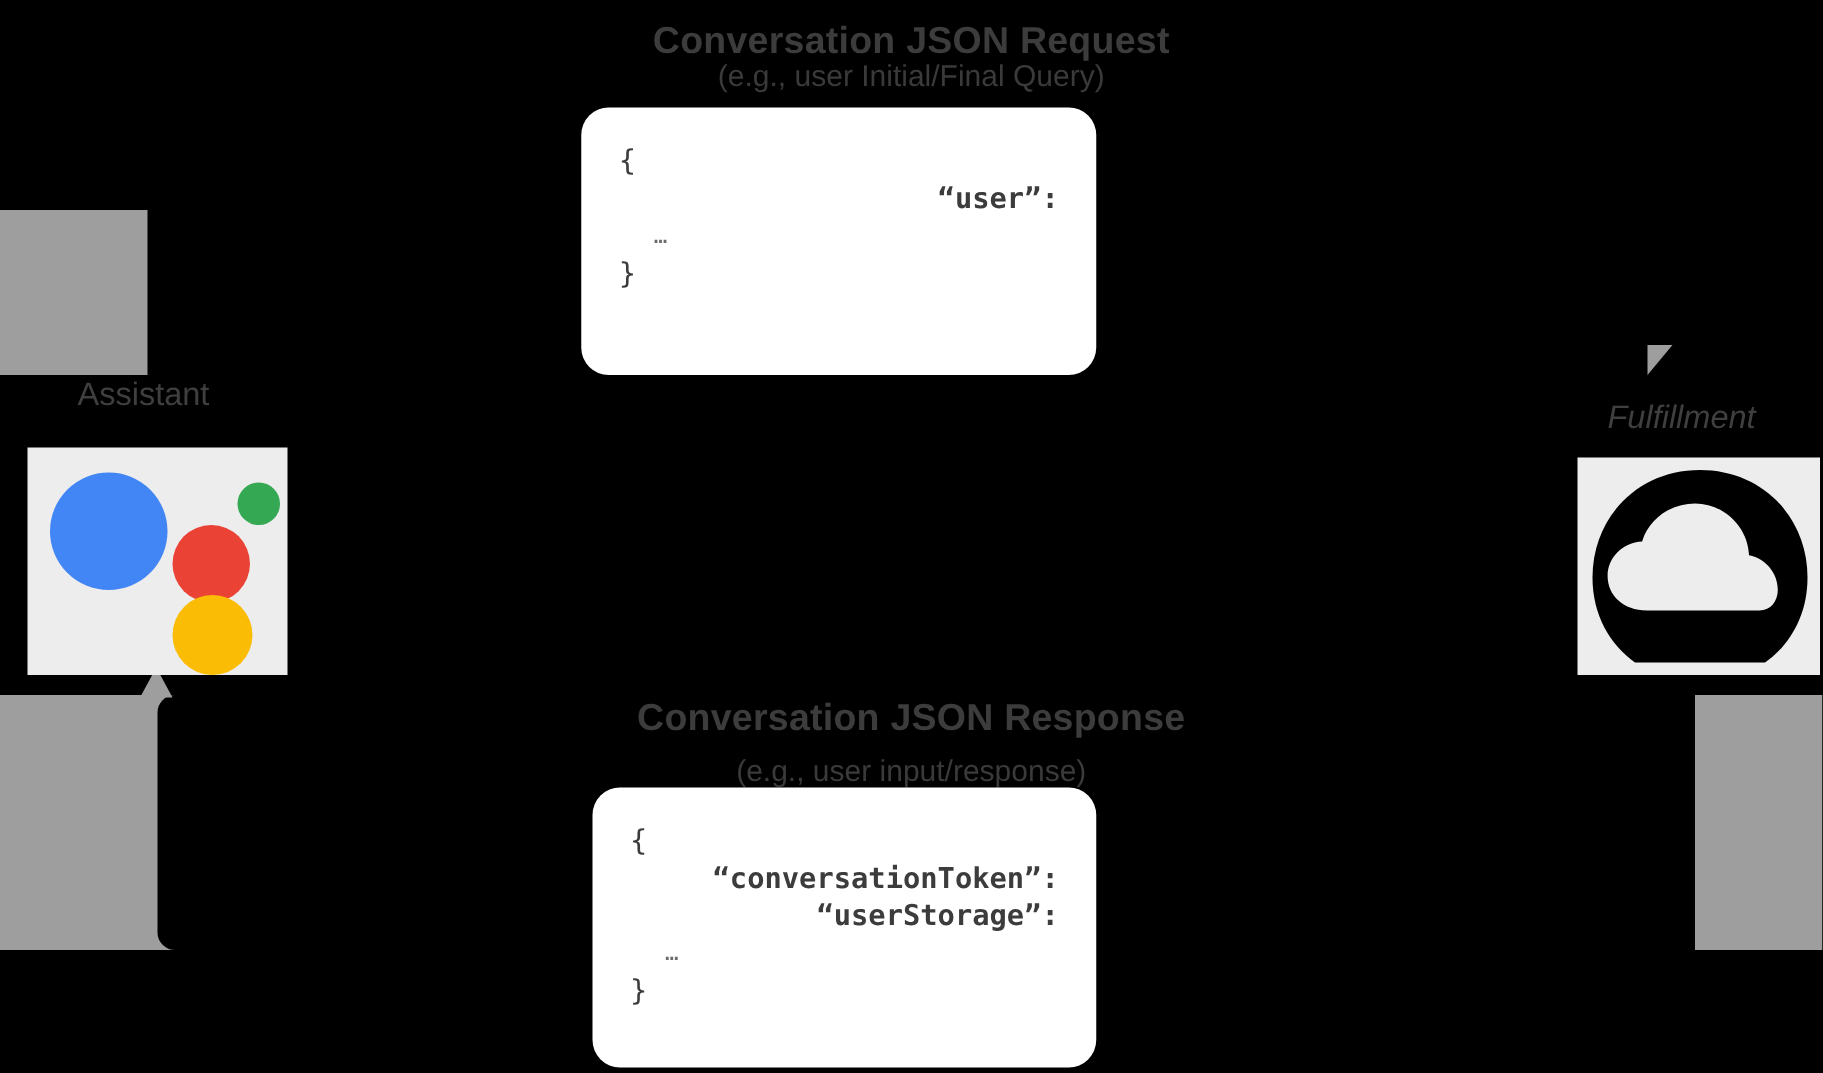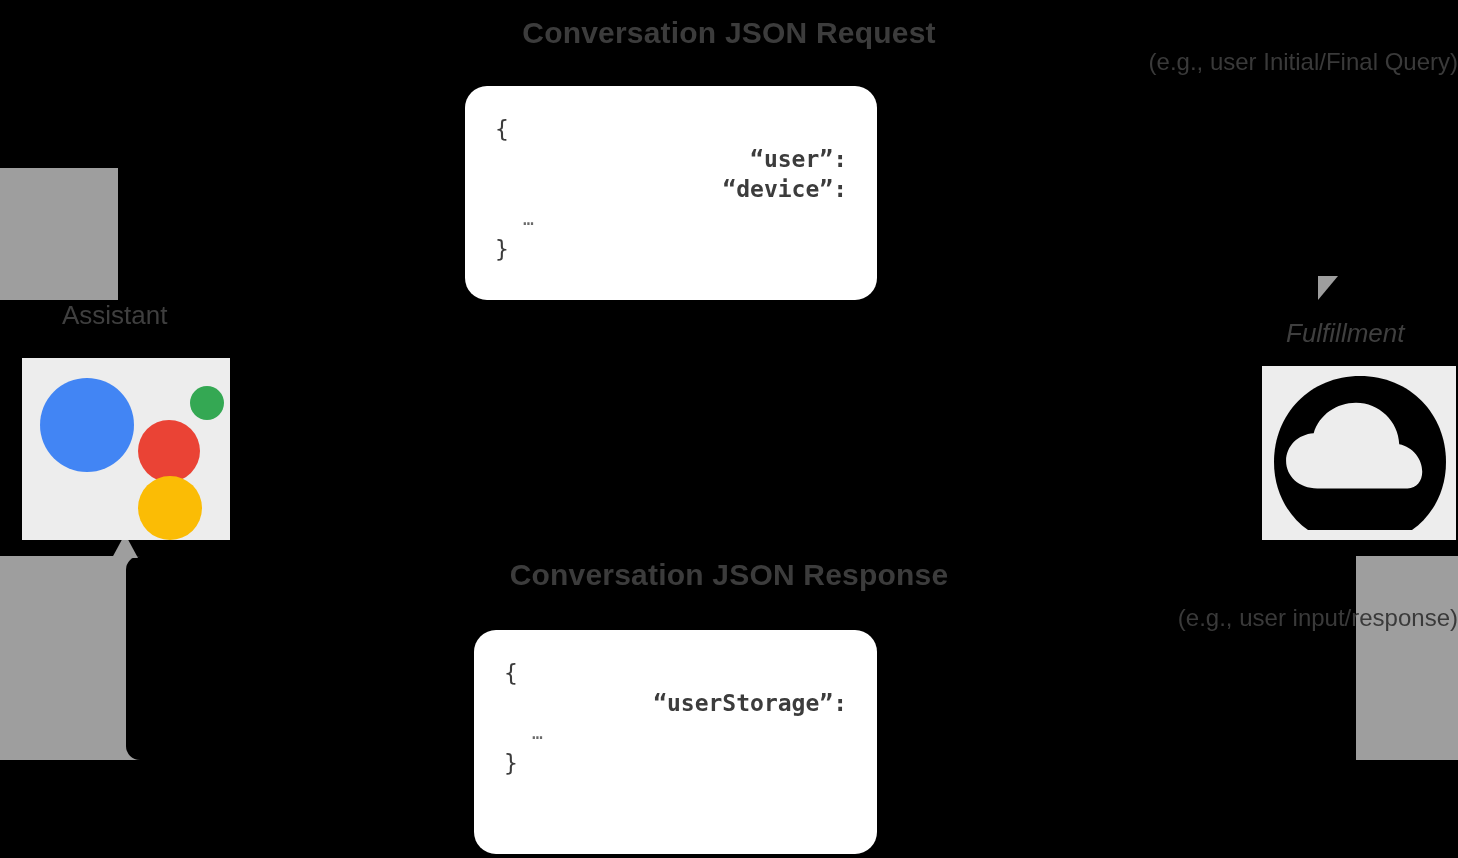--- a/index.html
+++ b/index.html
@@ -98,21 +98,21 @@
     letter-spacing: 0.2px;
     white-space: nowrap;
     text-align: center;
   }
   .band-subtitle {
     position: absolute;
     color: #3a3a3a;
     font-size: 24px;
     font-weight: 400;
     white-space: nowrap;
-    text-align: right;
+    text-align: center;
   }
   #request-title  { left: 0; right: 0; top: 16px; }
   #request-sub    { left: 0; right: 0; top: 48px; }
   #response-title { left: 0; right: 0; top: 558px; }
   #response-sub   { left: 0; right: 0; top: 586px; margin-top: 18px; }
 
   
   .endpoint-label {
     position: absolute;
     color: #3f3f3f;
@@ -221,25 +221,25 @@
   <div class="icon-tile" id="tile-fulfillment">
     <svg id="cloud-icon" viewBox="0 0 176 158">
       <path d="M88 2 C138 2 174 40 174 88 C174 118 160 142 140 156 L36 156 C16 142 2 118 2 88 C2 40 38 2 88 2 Z" fill="#000000"></path>
       <path d="M58 120 C38 120 24 107 24 90 C24 74 37 61 54 60 C60 40 79 27 100 27 C125 27 146 47 147 72 C162 75 172 88 172 102 C172 112 166 120 156 120 Z" fill="#ededed" transform="translate(-8,4) scale(0.92)"></path>
     </svg>
   </div>
 
   <div class="json-card" id="card-request">
     <div class="json-line">{</div>
     <div class="json-line json-indent json-key">“user”:</div>
-    <div class="json-line json-indent json-key">“device”:</div>
     <div class="json-line json-ellipsis">…</div>
     <div class="json-line">}</div>
   </div>
 
   <div class="json-card" id="card-response">
     <div class="json-line">{</div>
+    <div class="json-line json-indent json-key">“conversationToken”:</div>
     <div class="json-line json-indent json-key">“userStorage”:</div>
     <div class="json-line json-ellipsis">…</div>
     <div class="json-line">}</div>
   </div>
 
 </div>
 
 </body></html>

